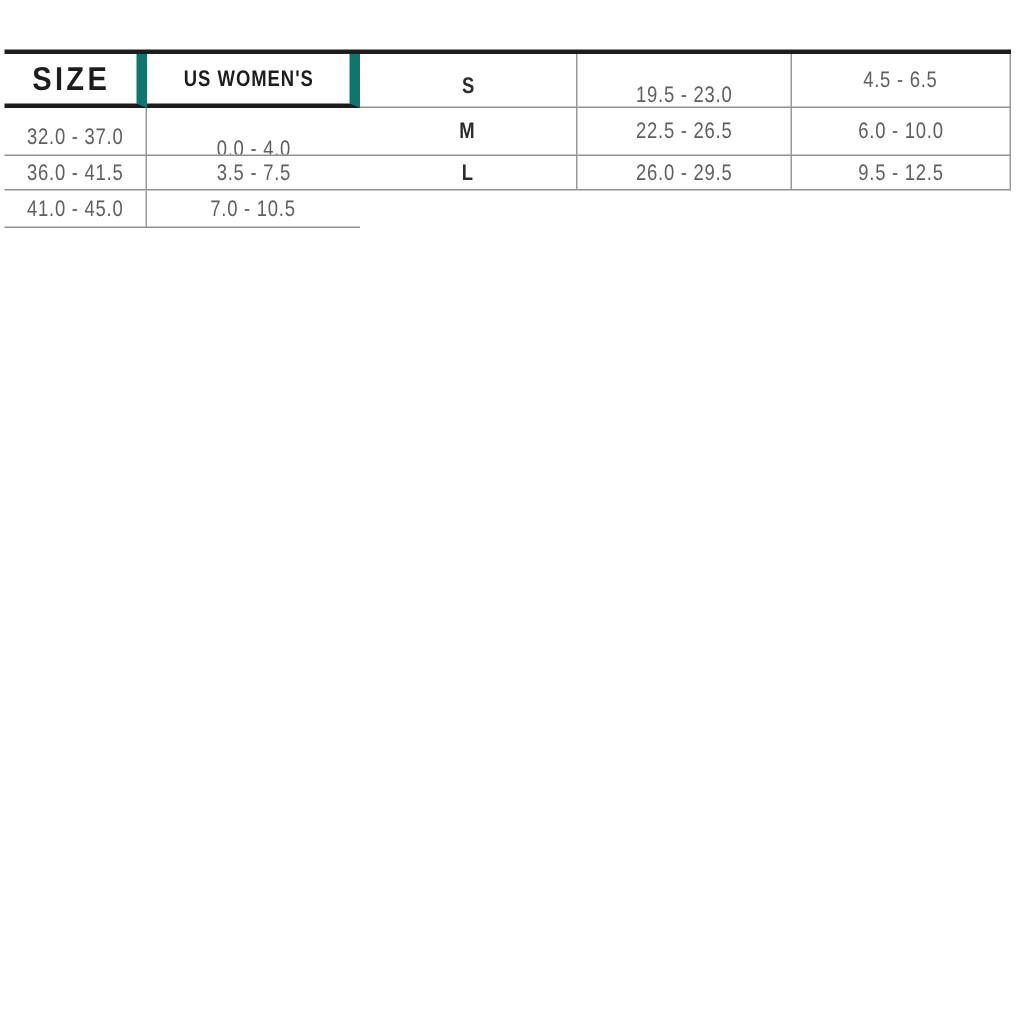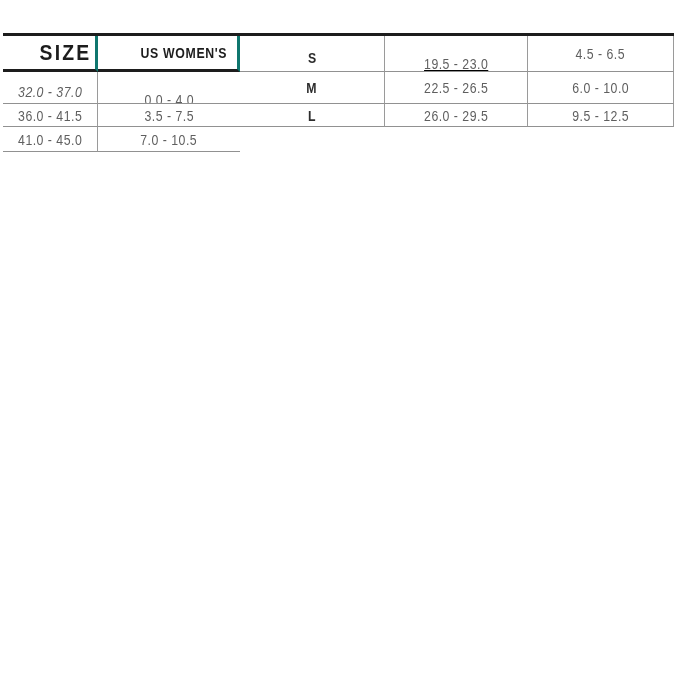--- a/index.html
+++ b/index.html
@@ -30,22 +30,21 @@
     align-items: center;
     justify-content: center;
     box-sizing: border-box;
     overflow: hidden;
   }
   
   .hcell {
     border-bottom: 3px solid #1d1d1d;
   }
   .hcell.sep {
-    border-right: 3px solid #0f766e;
-    justify-content: flex-end;
+    border-right: 7px solid #0f766e;
   }
   
   .dcell {
     border-bottom: 1px solid #919191;
   }
   .dcell.sep {
     border-right: 1px solid #9a9a9a;
   }
   .row-first .dcell {
     padding-top: 8px;
@@ -91,27 +90,27 @@
     <span class="cond size-title">SIZE</span>
   </div>
   <div class="cell hcell sep">
     <span class="cond col-head">US WOMEN'S</span>
   </div>
 
   <div style="display: contents;" class="row-first">
     <div class="cell dcell sep" style="padding-top:8px;">
       <span class="cond row-label">S</span>
     </div>
-    <div class="cell dcell sep" style="padding-top:20px;text-decoration:underline;">
+    <div class="cell dcell sep" style="padding-top:20px;">
       <span class="cond cell-text">19.5 - 23.0</span>
     </div>
     <div class="cell dcell sep" style="padding-top:0;">
       <span class="cond cell-text">4.5 - 6.5</span>
     </div>
-    <div class="cell dcell sep" style="padding-top:8px;font-style:italic;">
+    <div class="cell dcell sep" style="padding-top:8px;">
       <span class="cond cell-text">32.0 - 37.0</span>
     </div>
     <div class="cell dcell" style="padding-top:24px;text-align:right;">
       <span class="cond cell-text">0.0 - 4.0</span>
     </div>
   </div>
 
   <div style="display: contents;">
     <div class="cell dcell sep">
       <span class="cond row-label">M</span>

